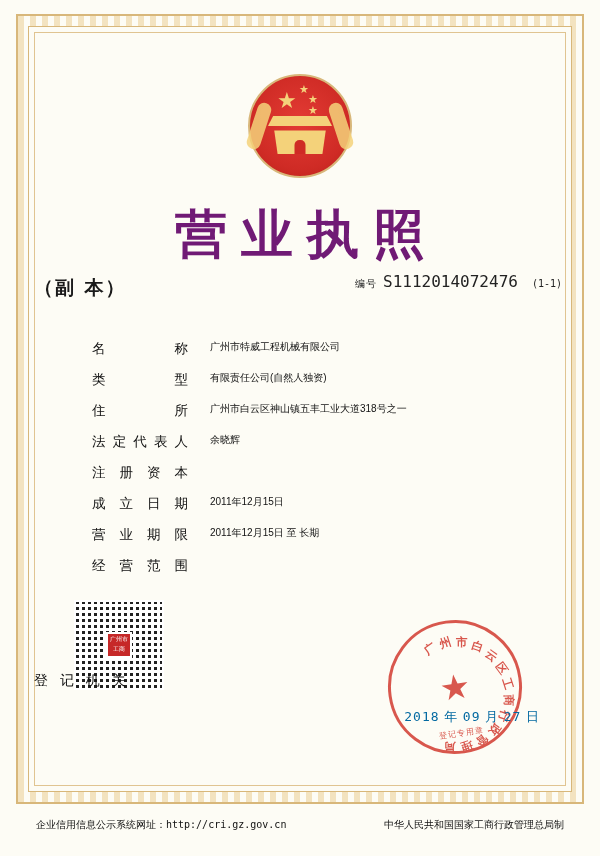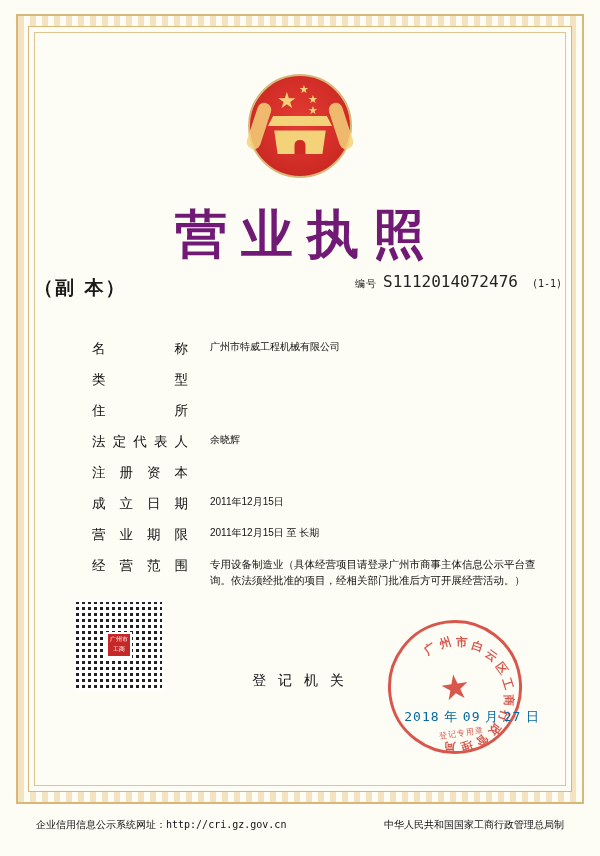--- a/index.html
+++ b/index.html
@@ -258,21 +258,20 @@
     text-align: center;
     letter-spacing: 0;
   }
 
   
   .reg-auth {
     position: absolute;
     left: 0;
     right: 0;
     top: 640px;
-    text-align: center;
     font-size: 14px;
     letter-spacing: 4px;
     color: #111;
   }
   
   .seal {
     position: absolute;
     right: 44px;
     top: 588px;
     width: 128px;
@@ -388,27 +387,29 @@
           <span>称</span>
         </div>
         <div class="value">广州市特威工程机械有限公司</div>
       </div>
 
       <div class="row">
         <div class="label">
           <span>类</span>
           <span>型</span>
         </div>
+        <div class="value">有限责任公司(自然人独资)</div>
       </div>
 
       <div class="row">
         <div class="label">
           <span>住</span>
           <span>所</span>
         </div>
+        <div class="value">广州市白云区神山镇五丰工业大道318号之一</div>
       </div>
 
       <div class="row">
         <div class="label">
           <span>法</span>
           <span>定</span>
           <span>代</span>
           <span>表</span>
           <span>人</span>
         </div>
@@ -444,21 +445,20 @@
         <div class="value">2011年12月15日 至 长期</div>
       </div>
 
       <div class="row scope">
         <div class="label">
           <span>经</span>
           <span>营</span>
           <span>范</span>
           <span>围</span>
         </div>
-        <div class="value">专用设备制造业（具体经营项目请登录广州市商事主体信息公示平台查询。依法须经批准的项目，经相关部门批准后方可开展经营活动。）</div>
       </div>
     </div>
 
     <div class="qr">
       <div class="qr-tag">广州市工商</div>
     </div>
 
     <div class="reg-auth">登 记 机 关</div>
 
     <div class="seal">

